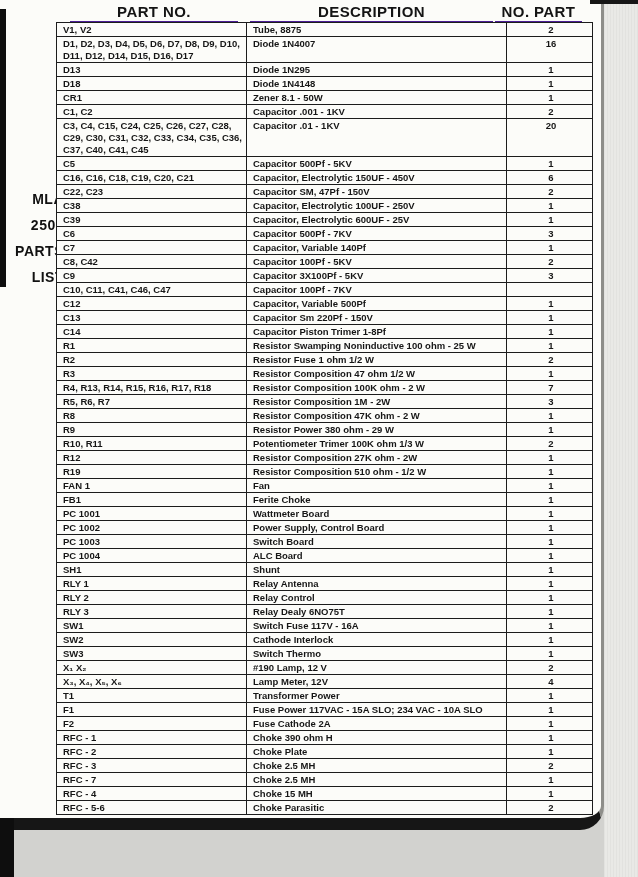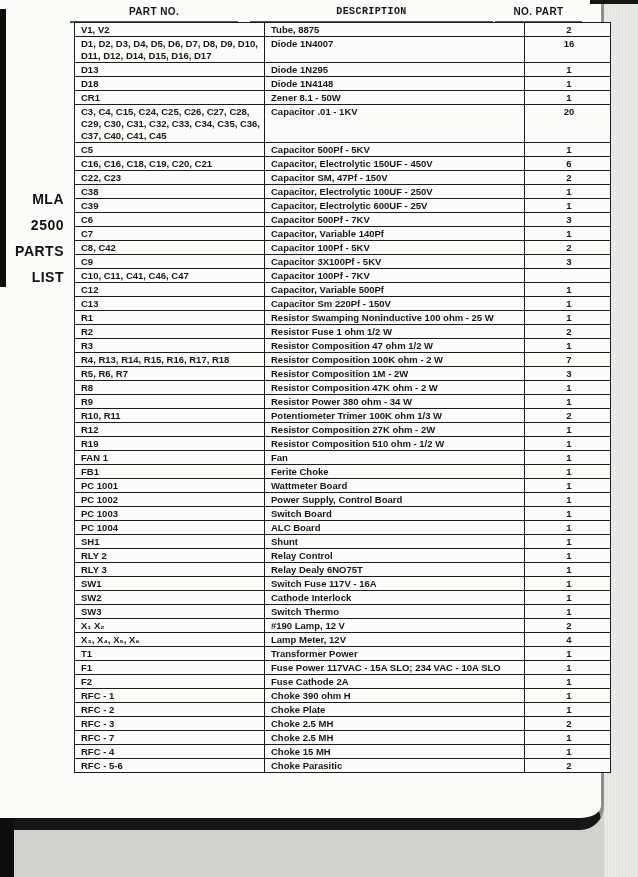--- a/index.html
+++ b/index.html
@@ -29,28 +29,28 @@
   .bl-block{
     position:absolute;left:0;top:818px;width:14px;height:59px;background:#0e0e0e;
   }
   .side-label{
     position:absolute;left:2px;top:186px;width:62px;text-align:right;
     font-weight:bold;color:#111;
   }
   .side-label .ln{font-size:14px;line-height:26px;letter-spacing:0.5px;}
   
   .hdr{position:absolute;top:4px;height:17px;text-align:center;
-       font-size:10px;font-weight:bold;color:#141414;
-       border-bottom:2px solid #15803d;line-height:15px;letter-spacing:0.4px;}
+       font-size:15px;font-weight:bold;color:#141414;
+       border-bottom:2px solid #4c1d95;line-height:15px;letter-spacing:0.4px;}
   .hdr-part{left:70px;width:168px;}
-  .hdr-desc{left:250px;width:243px;font-family:Liberation Mono, monospace;}
+  .hdr-desc{left:250px;width:243px;}
   .hdr-qty{left:495px;width:87px;}
   
   table.parts{
-    position:absolute;left:74px;top:22px;width:516px;
+    position:absolute;left:56px;top:22px;width:516px;
     border-collapse:collapse;table-layout:fixed;
     background:#fcfcf9;
   }
   table.parts td{
     border:1.4px solid #1c1c1c;
     vertical-align:top;
     font-size:9.5px;font-weight:bold;color:#161616;
     line-height:12px;
     padding:1px 3px 0 6px;
     overflow:hidden;
@@ -101,20 +101,25 @@
         <td class="c-part">D18</td>
         <td class="c-desc">Diode  1N4148</td>
         <td class="c-qty">1</td>
       </tr>
       <tr>
         <td class="c-part">CR1</td>
         <td class="c-desc">Zener  8.1 - 50W</td>
         <td class="c-qty">1</td>
       </tr>
       <tr>
+        <td class="c-part">C1, C2</td>
+        <td class="c-desc">Capacitor  .001 - 1KV</td>
+        <td class="c-qty">2</td>
+      </tr>
+      <tr>
         <td class="c-part">C3, C4, C15, C24, C25, C26, C27, C28, C29, C30, C31, C32, C33, C34, C35, C36, C37, C40, C41, C45</td>
         <td class="c-desc">Capacitor   .01 - 1KV</td>
         <td class="c-qty">20</td>
       </tr>
       <tr>
         <td class="c-part">C5</td>
         <td class="c-desc">Capacitor 500Pf - 5KV</td>
         <td class="c-qty">1</td>
       </tr>
       <tr>
@@ -166,20 +171,25 @@
         <td class="c-part">C12</td>
         <td class="c-desc">Capacitor, Variable  500Pf</td>
         <td class="c-qty">1</td>
       </tr>
       <tr>
         <td class="c-part">C13</td>
         <td class="c-desc">Capacitor  Sm 220Pf - 150V</td>
         <td class="c-qty">1</td>
       </tr>
       <tr>
+        <td class="c-part">C14</td>
+        <td class="c-desc">Capacitor Piston Trimer  1-8Pf</td>
+        <td class="c-qty">1</td>
+      </tr>
+      <tr>
         <td class="c-part">R1</td>
         <td class="c-desc">Resistor Swamping Noninductive 100 ohm - 25 W</td>
         <td class="c-qty">1</td>
       </tr>
       <tr>
         <td class="c-part">R2</td>
         <td class="c-desc">Resistor Fuse  1 ohm  1/2 W</td>
         <td class="c-qty">2</td>
       </tr>
       <tr>
@@ -197,21 +207,21 @@
         <td class="c-desc">Resistor Composition   1M - 2W</td>
         <td class="c-qty">3</td>
       </tr>
       <tr>
         <td class="c-part">R8</td>
         <td class="c-desc">Resistor Composition  47K ohm - 2 W</td>
         <td class="c-qty">1</td>
       </tr>
       <tr>
         <td class="c-part">R9</td>
-        <td class="c-desc">Resistor Power 380 ohm - 34 W</td>
+        <td class="c-desc">Resistor Power 380 ohm - 29 W</td>
         <td class="c-qty">1</td>
       </tr>
       <tr>
         <td class="c-part">R10, R11</td>
         <td class="c-desc">Potentiometer Trimer  100K ohm 1/3 W</td>
         <td class="c-qty">2</td>
       </tr>
       <tr>
         <td class="c-part">R12</td>
         <td class="c-desc">Resistor Composition  27K ohm - 2W</td>
@@ -248,20 +258,25 @@
         <td class="c-qty">1</td>
       </tr>
       <tr>
         <td class="c-part">PC 1004</td>
         <td class="c-desc">ALC Board</td>
         <td class="c-qty">1</td>
       </tr>
       <tr>
         <td class="c-part">SH1</td>
         <td class="c-desc">Shunt</td>
+        <td class="c-qty">1</td>
+      </tr>
+      <tr>
+        <td class="c-part">RLY 1</td>
+        <td class="c-desc">Relay Antenna</td>
         <td class="c-qty">1</td>
       </tr>
       <tr>
         <td class="c-part">RLY 2</td>
         <td class="c-desc">Relay Control</td>
         <td class="c-qty">1</td>
       </tr>
       <tr>
         <td class="c-part">RLY 3</td>
         <td class="c-desc">Relay Dealy  6NO75T</td>

